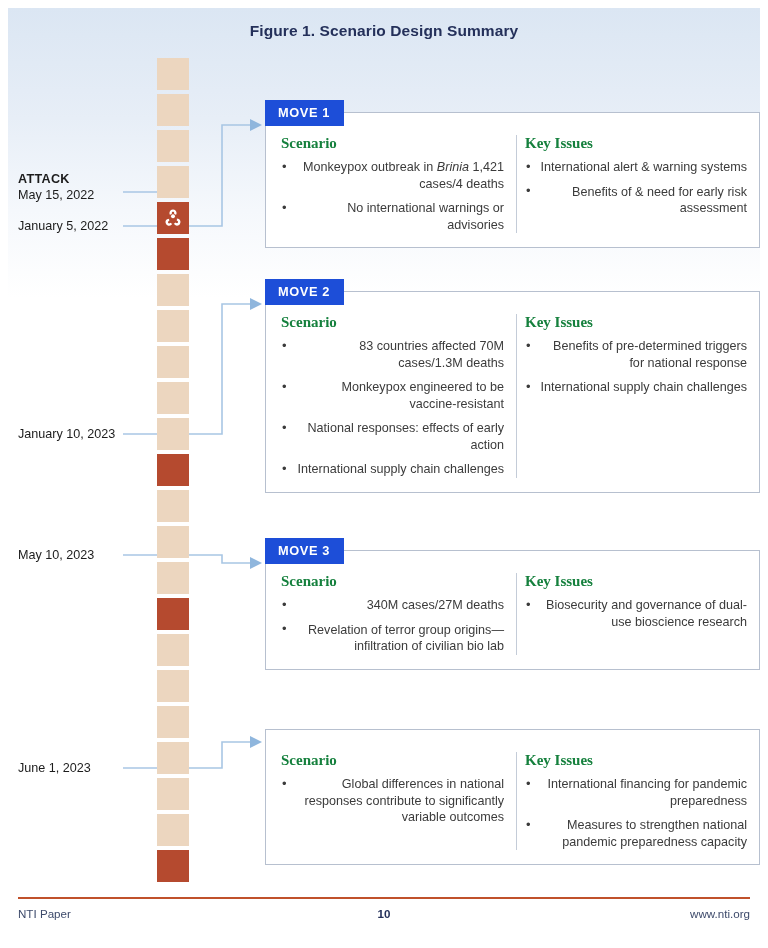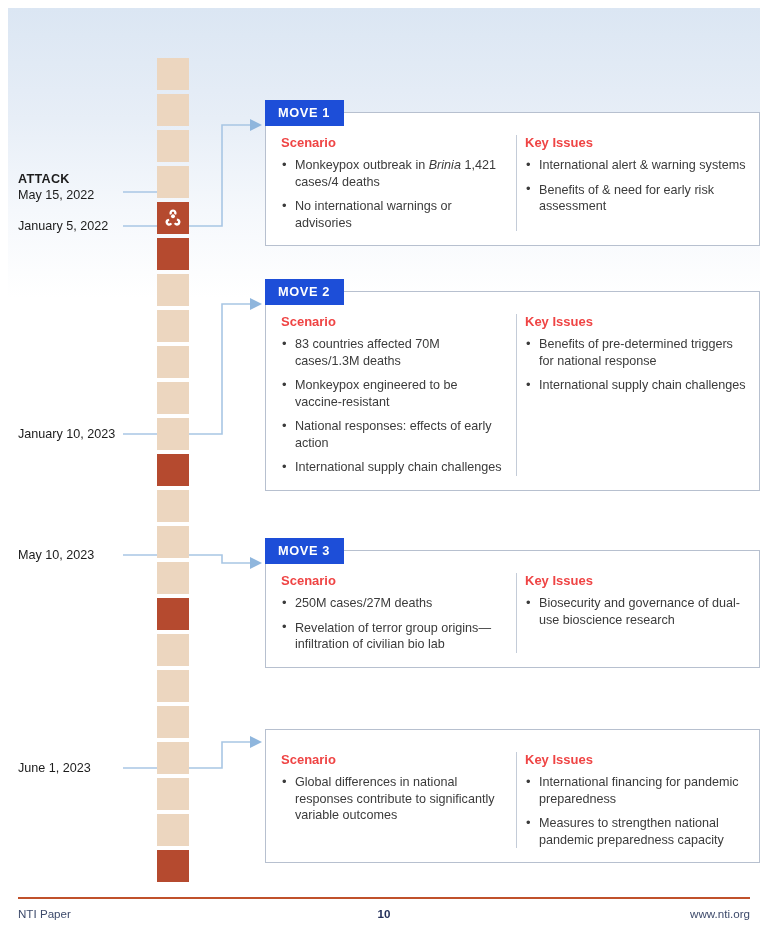--- a/index.html
+++ b/index.html
@@ -128,37 +128,39 @@
   .col-scenario {
     width: 250px;
     padding: 0 12px 0 15px;
   }
   .col-issues {
     width: 243px;
     padding: 0 12px 0 8px;
     border-left: 1px solid #c4ccd8;
   }
   .col-head {
-    font-size: 13px;
-    font-weight: bold;
-    color: #ef4444;
+    font-size: 15px;
+    font-weight: bold;
+    color: #15803d;
     margin-bottom: 7px;
+    font-family: Liberation Serif, serif;
   }
   ul.bullets {
     margin: 0;
     padding: 0;
     list-style: none;
   }
   ul.bullets li {
     position: relative;
     padding-left: 14px;
     margin-bottom: 8px;
     font-size: 12.6px;
     line-height: 16.5px;
     color: #3b3b3b;
+    text-align: right;
   }
   ul.bullets li:last-child { margin-bottom: 0; }
   ul.bullets li::before {
     content: "\2022";
     position: absolute;
     left: 1px;
     top: -0.5px;
     font-size: 13px;
     color: #3b3b3b;
   }
@@ -196,20 +198,21 @@
   }
   .footer-right { right: 0; }
 </style>
 </head>
 <body>
 
 <div id="figure-root">
 
   <div class="bg-gradient"></div>
 
+  <div class="fig-title">Figure 1. Scenario Design Summary</div>
 
   <svg class="connectors" width="768" height="948" viewBox="0 0 768 948">
     <g stroke="#a8c6e4" stroke-width="1.6" fill="none">
 
       <path d="M123 192 L157 192"></path>
 
       <path d="M123 226 L189 226"></path>
       <path d="M189 226 L222 226 L222 125 L252 125"></path>
 
       <path d="M123 434 L189 434"></path>
@@ -322,21 +325,21 @@
       </div>
     </div>
   </div>
 
   <div class="move-box" style="top:550px">
     <div class="move-tab">MOVE 3</div>
     <div class="move-body">
       <div class="col col-scenario">
         <div class="col-head">Scenario</div>
         <ul class="bullets">
-            <li>250M cases/27M deaths</li>
+            <li>340M cases/27M deaths</li>
             <li>Revelation of terror group origins—infiltration of civilian bio lab</li>
           </ul>
       </div>
       <div class="col col-issues">
         <div class="col-head">Key Issues</div>
         <ul class="bullets">
             <li>Biosecurity and governance of dual-use bioscience research</li>
           </ul>
       </div>
     </div>

